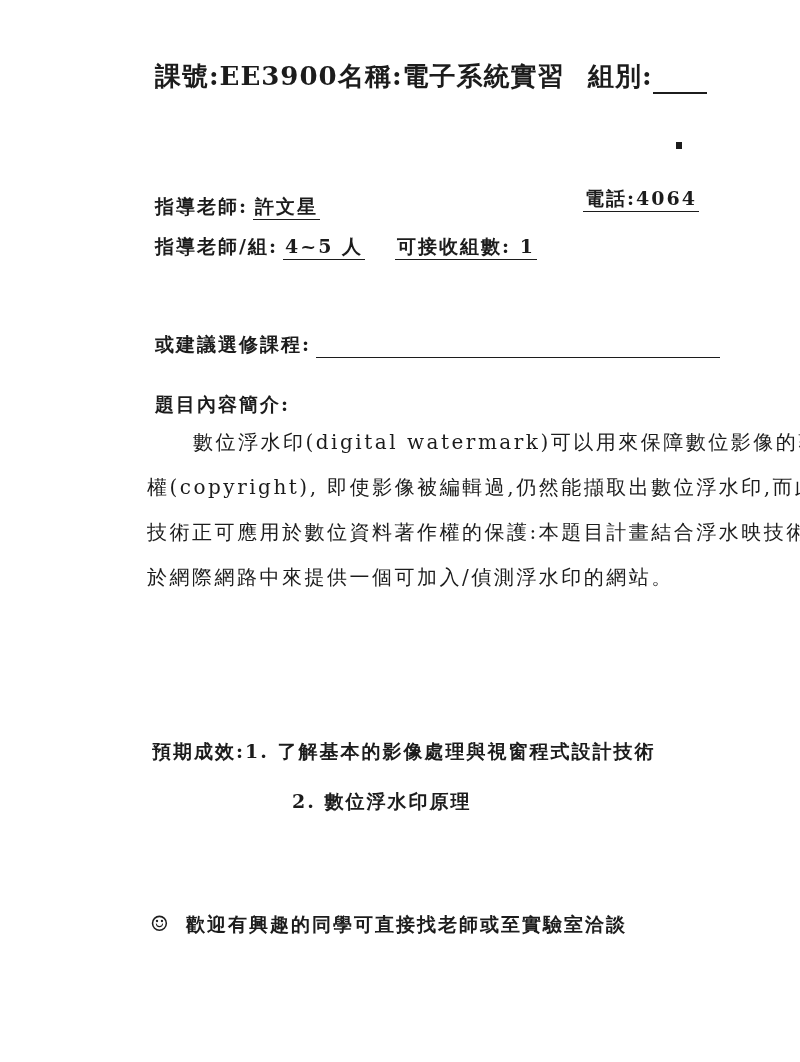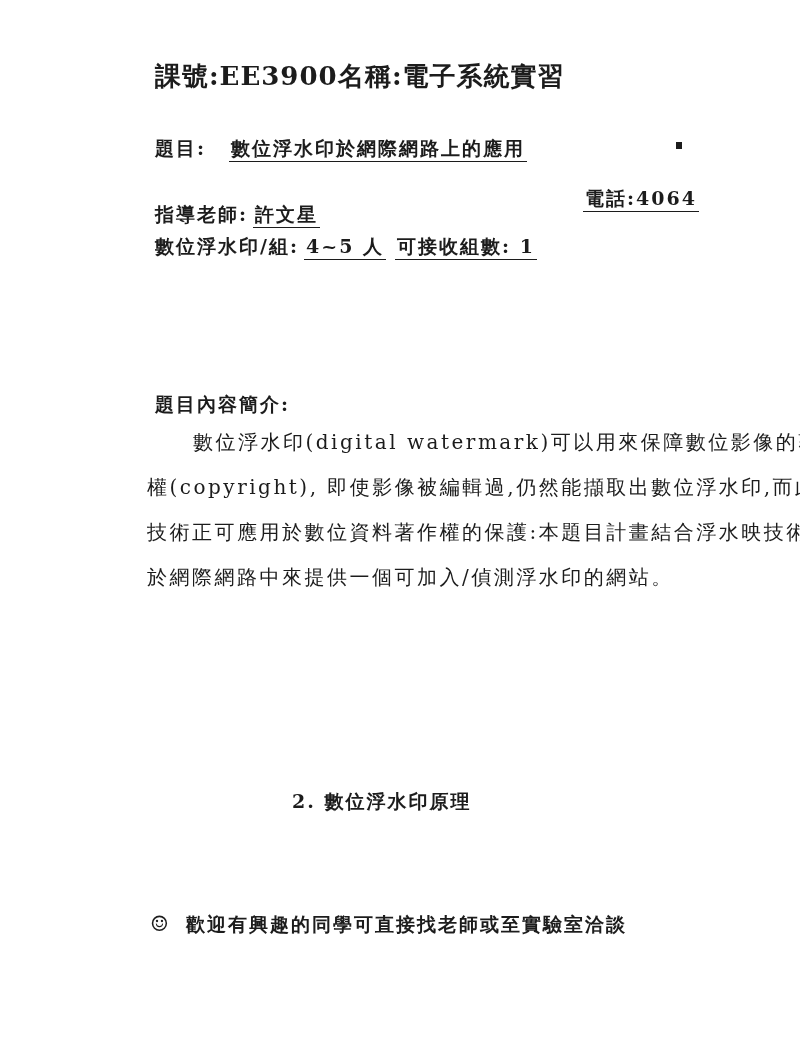--- a/index.html
+++ b/index.html
@@ -45,54 +45,60 @@
     position:absolute; background:#1c1c1c;
   }
 </style>
 </head>
 <body>
 
 <div class="page">
 
   <div class="abs hdr" style="left:155px; top:53px;">課號:EE3900</div>
   <div class="abs hdr" style="left:338px; top:53px;">名稱:電子系統實習</div>
+  <div class="abs hdr" style="left:588px; top:53px;">
+    <span>組別:</span><span class="hdr-blank"></span>
+  </div>
 
-  <div class="abs" style="left:155px; top:130px;">
-    <span class="lbl">題目:</span>
-    <span class="val" style="margin-left:18px;">數位浮水印於網際網路上的應用</span>
-  </div>
   <div class="artifact" style="left:676px; top:136px; width:6px; height:7px;"></div>
 
-  <div class="abs" style="left:155px; top:196px;">
+  <div class="abs" style="left:155px; top:188px;">
     <span class="lbl">指導老師:</span>
     <span class="val">許文星</span>
   </div>
   <div class="abs" style="left:583px; top:180px;">
     <span class="val">電話:4064</span>
   </div>
 
   <div class="abs" style="left:155px; top:228px;">
-    <span class="lbl">數位浮水印/組:</span>
+    <span class="lbl">指導老師/組:</span>
     <span class="val">4~5 人</span>
   </div>
   <div class="abs" style="left:395px; top:228px;">
     <span class="val"><span class="lbl">可接收組數:</span>&nbsp;<span>1</span></span>
   </div>
 
 
+  <div class="abs" style="left:155px; top:326px;">
+    <span class="lbl">或建議選修課程:</span>
+    <span class="blank-line" style="width:404px;"></span>
+  </div>
 
   <div class="abs" style="left:155px; top:386px;">
     <span class="lbl">題目內容簡介:</span>
   </div>
 
   <div class="abs body-line" style="left:193px; top:423px;">數位浮水印(digital watermark)可以用來保障數位影像的著作</div>
   <div class="abs body-line" style="left:147px; top:468px;">權(copyright), 即使影像被編輯過,仍然能擷取出數位浮水印,而此</div>
   <div class="abs body-line" style="left:147px; top:513px;">技術正可應用於數位資料著作權的保護:本題目計畫結合浮水映技術</div>
   <div class="abs body-line" style="left:147px; top:558px;">於網際網路中來提供一個可加入/偵測浮水印的網站。</div>
 
+  <div class="abs strong-line" style="left:152px; top:733px;">
+    <span>預期成效:</span><span>1. 了解基本的影像處理與視窗程式設計技術</span>
+  </div>
   <div class="abs strong-line" style="left:292px; top:783px;">2. 數位浮水印原理</div>
 
   <div class="abs" style="left:150px; top:906px;">
     <span class="smiley">☺</span>
     <span class="strong-line" style="margin-left:12px;">歡迎有興趣的同學可直接找老師或至實驗室洽談</span>
   </div>
 
 </div>
 
 </body></html>

